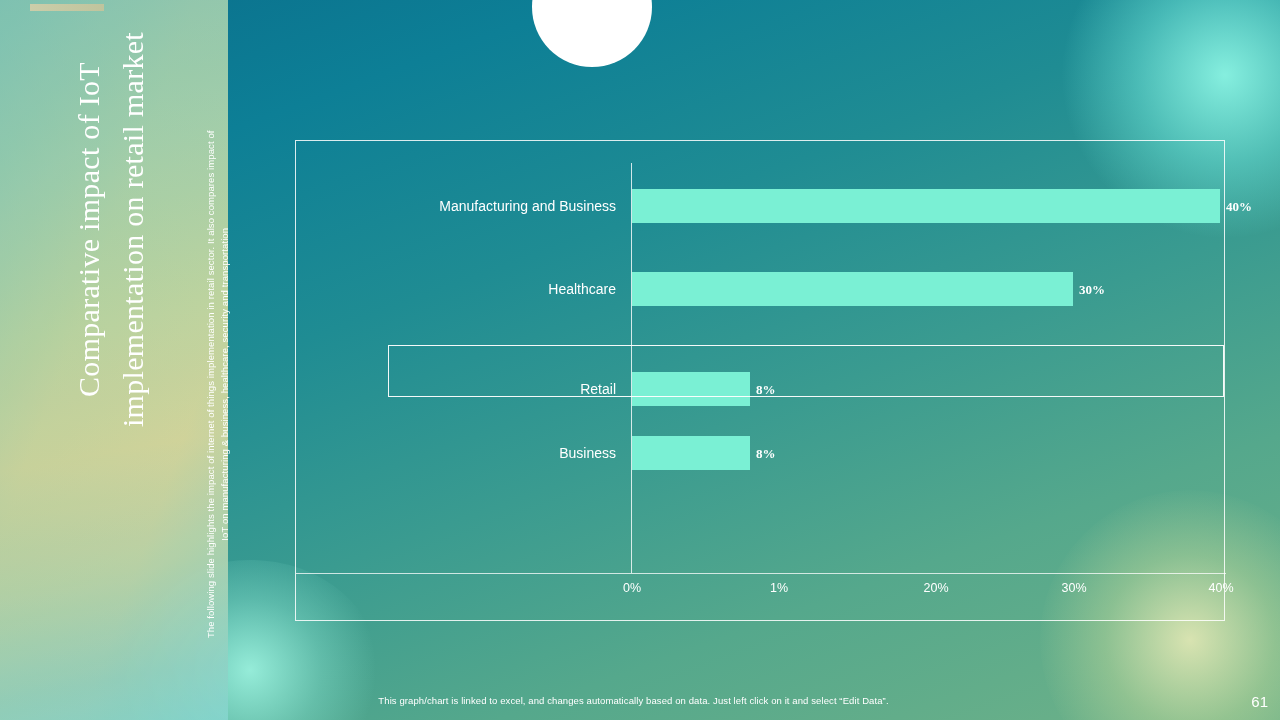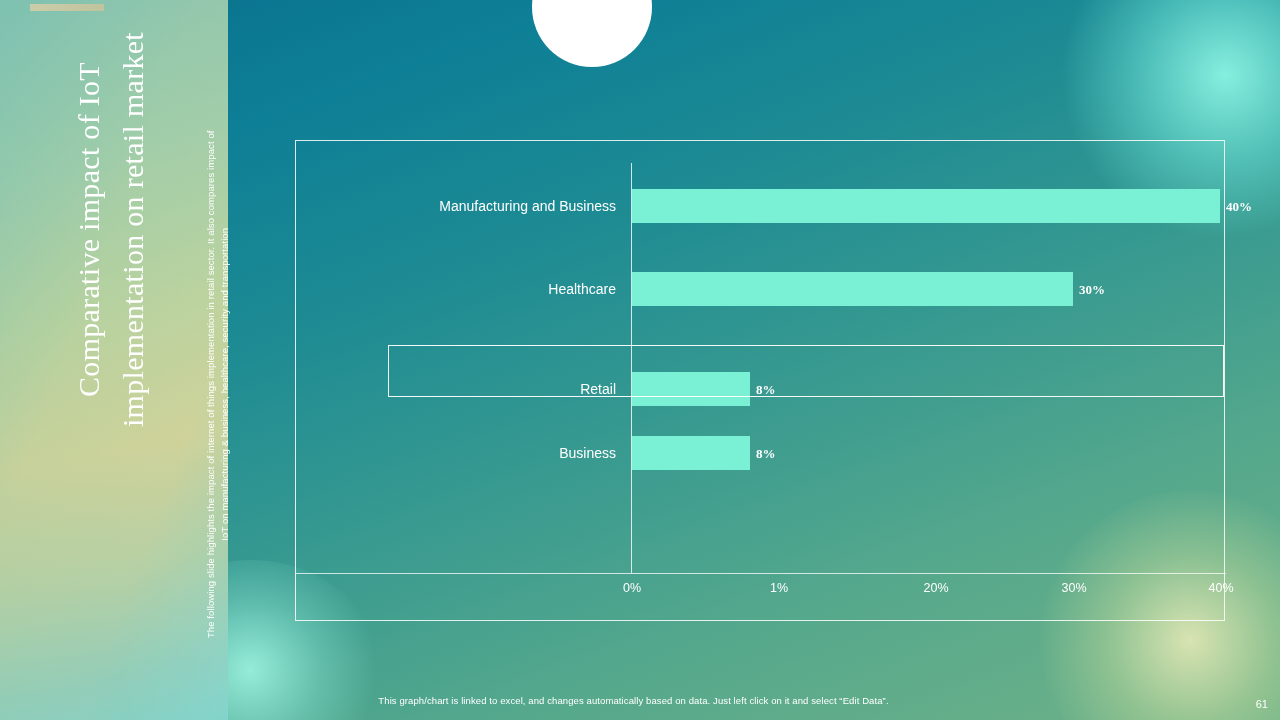--- a/index.html
+++ b/index.html
@@ -182,21 +182,21 @@
     bottom: 14px;
     text-align: center;
     color: #ffffff;
     font-size: 9.5px;
     letter-spacing: 0.1px;
   }
   .page-num {
     position: absolute;
     right: 12px; bottom: 10px;
     color: #ffffff;
-    font-size: 11px;
+    font-size: 15px;
     margin-left: 28px;
   }
 </style>
 </head>
 <body>
 
 <div id="slide">
 
   <div class="blob blob-tr"></div>
   <div class="blob blob-br"></div>

